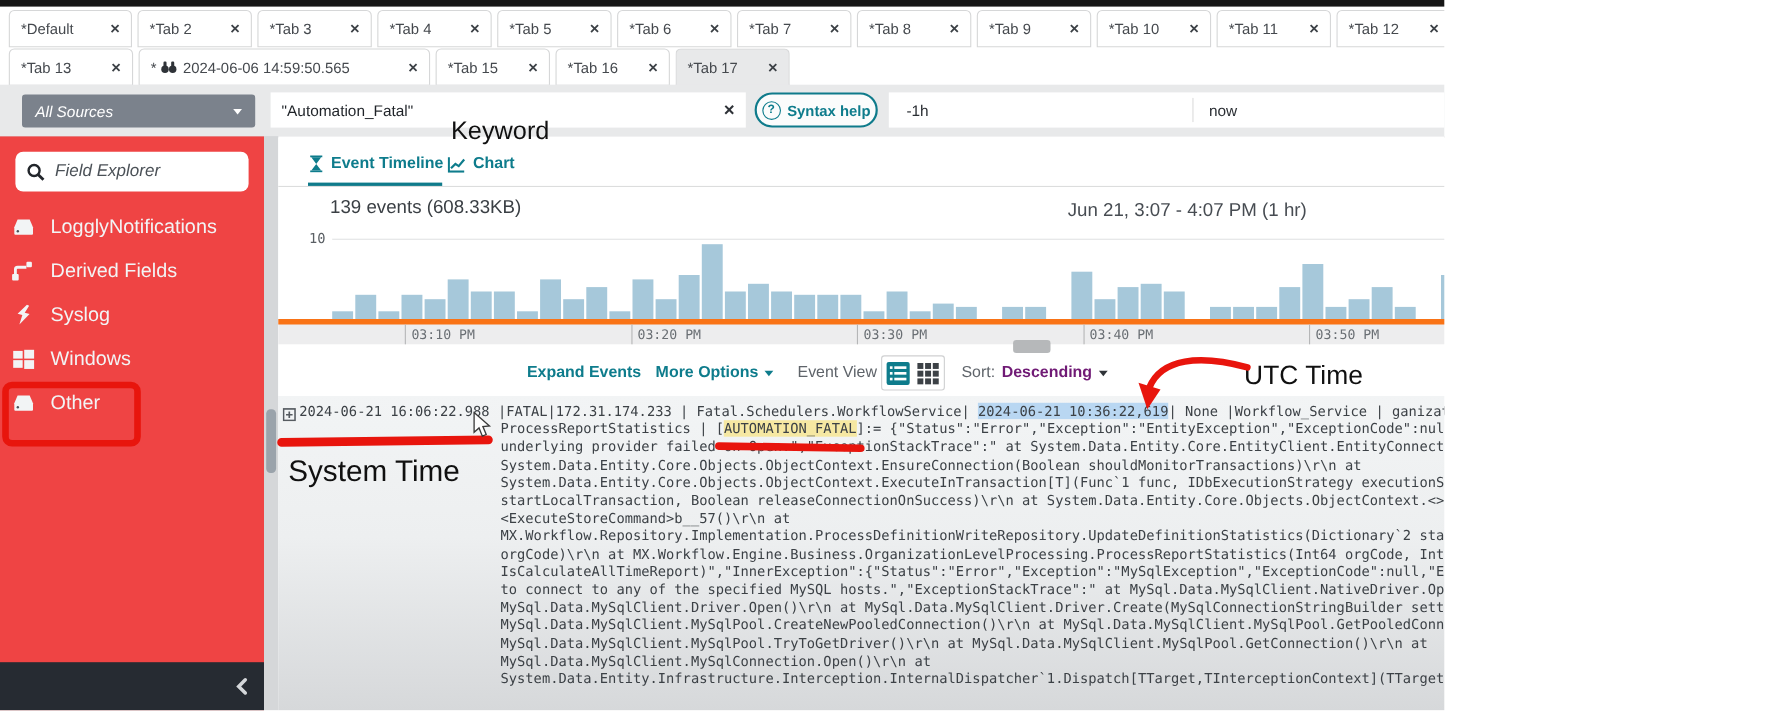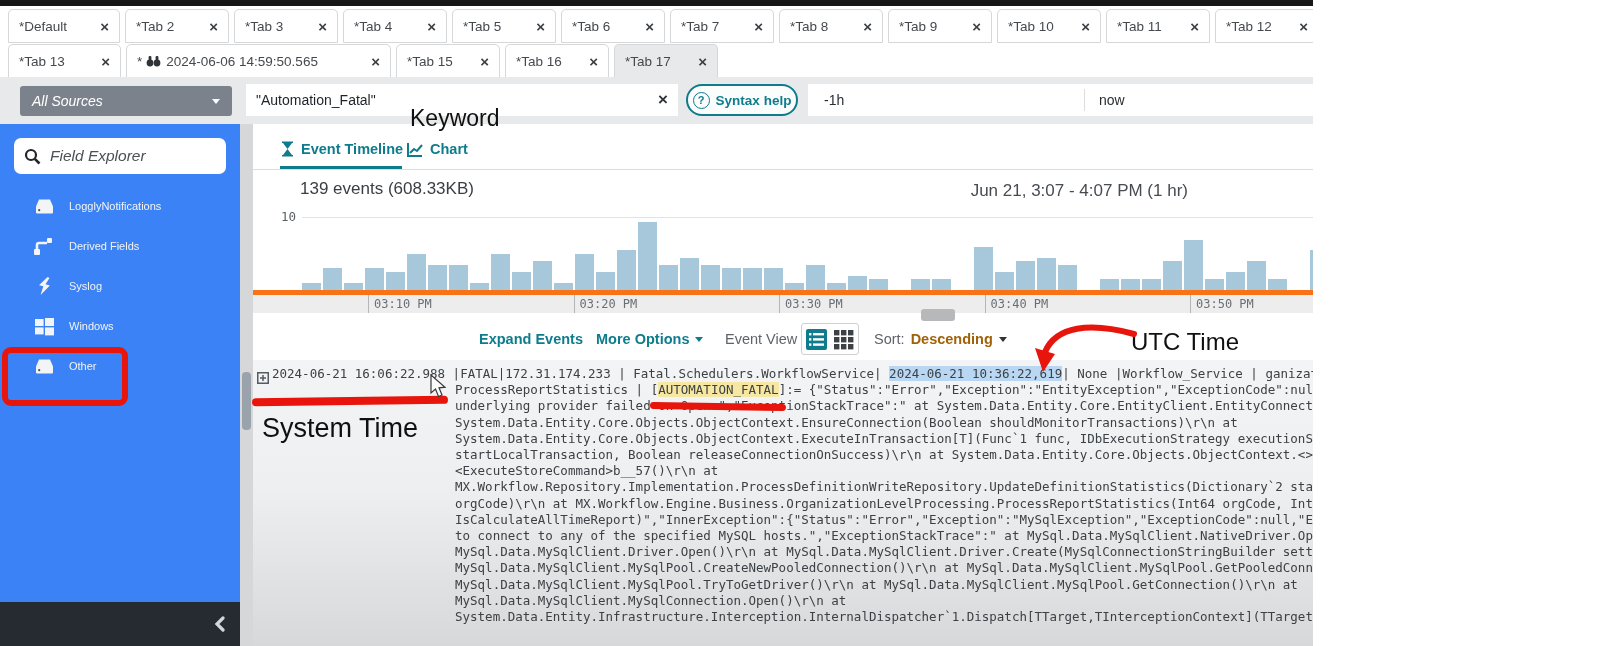--- a/index.html
+++ b/index.html
@@ -46,27 +46,27 @@
   #search-btn{left:1396px;top:84px;width:86px;height:33px;background:#15707e;color:#fff;border-radius:3px;
               display:flex;align-items:center;justify-content:center;font-size:15px;font-weight:700;}
   #star-btn{left:1490px;top:84px;width:48px;height:33px;background:#fff;border-radius:3px;display:flex;
             align-items:center;justify-content:center;gap:4px;color:#2f3338;}
   #star-glyph{font-size:17px;}
   #bell-btn{left:1546px;top:84px;width:48px;height:33px;background:#fff;border-radius:3px;display:flex;
             align-items:center;justify-content:center;}
   .caret{display:inline-block;width:0;height:0;border-left:4.5px solid transparent;
          border-right:4.5px solid transparent;border-top:5.5px solid currentColor;}
   
-  #sidebar{left:0;top:124px;width:240px;height:522px;background:#3b82f6;}
+  #sidebar{left:0;top:124px;width:240px;height:522px;background:#ef4444;}
   #field-explorer{position:absolute;left:14px;top:14px;width:212px;height:36px;background:#fff;border-radius:7px;
                   display:flex;align-items:center;padding:0 10px;gap:9px;box-sizing:border-box;}
   #fe-placeholder{font-style:italic;font-size:15.5px;color:#4b5157;}
   #side-items{position:absolute;left:0;top:62px;right:0;}
-  .side-item{height:40px;display:flex;align-items:center;padding-left:32px;gap:13px;color:#f2f4f5;
-             font-size:11px;cursor:pointer;}
+  .side-item{height:40px;display:flex;align-items:center;padding-left:9px;gap:13px;color:#f2f4f5;
+             font-size:18px;cursor:pointer;}
   .side-icon{width:24px;display:flex;justify-content:center;}
   #side-bottom{position:absolute;left:0;top:478px;width:240px;height:44px;background:#262b32;display:flex;
                align-items:center;justify-content:flex-end;padding-right:14px;box-sizing:border-box;}
   #v-strip{left:240px;top:124px;width:13px;height:522px;background:#d5d7d9;}
   #v-thumb{left:242px;top:372px;width:9px;height:58px;background:#9aa3ab;border-radius:4px;}
   #right-gutter{left:1558px;top:124px;width:47px;height:522px;background:linear-gradient(180deg,#edeff0,#c6c8ca);}
   
   #main-white{left:253px;top:124px;width:1305px;height:236px;background:#fff;}
   .tl-tab{display:flex;align-items:center;gap:7px;font-size:14.5px;font-weight:600;color:#0e7c8c;cursor:pointer;}
   #tl-tab-1{left:281px;top:141px;}
@@ -93,21 +93,21 @@
   #fullscreen-btn{left:265px;top:322px;width:192px;height:37px;background:#1377c4;border-radius:3px;color:#fff;
                   display:flex;align-items:center;justify-content:center;gap:10px;font-size:15.5px;font-weight:700;}
   .tb-link{font-size:14.5px;font-weight:600;color:#0e7c8c;display:flex;align-items:center;gap:6px;cursor:pointer;}
   #expand-events{left:479px;top:331px;}
   #more-options{left:596px;top:331px;}
   #event-view-label{left:725px;top:331px;font-size:14.5px;color:#5f646a;}
   #view-toggle{left:801px;top:323px;width:58px;height:32px;background:#fff;border:1px solid #cfd0d1;
                border-radius:3px;display:flex;align-items:center;justify-content:space-evenly;box-sizing:border-box;}
   #sort{left:874px;top:331px;display:flex;gap:6px;align-items:center;font-size:14.5px;}
   #sort-label{color:#5f646a;}
-  #sort-value{color:#a16207;font-weight:700;}
+  #sort-value{color:#701a75;font-weight:700;}
   #tb-derived-icon{left:1437px;top:330px;}
   #tb-share-icon{left:1487px;top:328px;}
   #tb-caret{left:1544px;top:337px;color:#3f454b;}
   
   #log-area{left:253px;top:360px;width:1305px;height:286px;
             background:linear-gradient(180deg,#f2f4f5 0%,#edeff0 45%,#d6d8da 100%);}
   #log-expand{position:absolute;left:4px;top:10px;}
   #log-text{position:absolute;left:19px;top:6px;width:1238px;height:280px;overflow:hidden;
             font-family:"DejaVu Sans Mono",monospace;font-size:12.5px;line-height:16.2px;color:#3c4146;
             white-space:pre-wrap;overflow-wrap:break-word;padding-left:183px;text-indent:-183px;box-sizing:border-box;}

